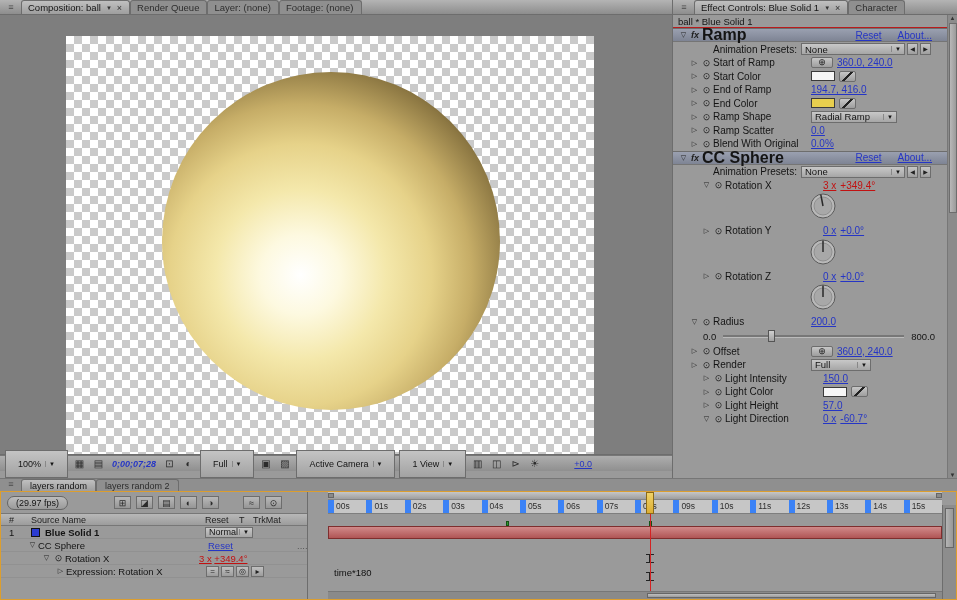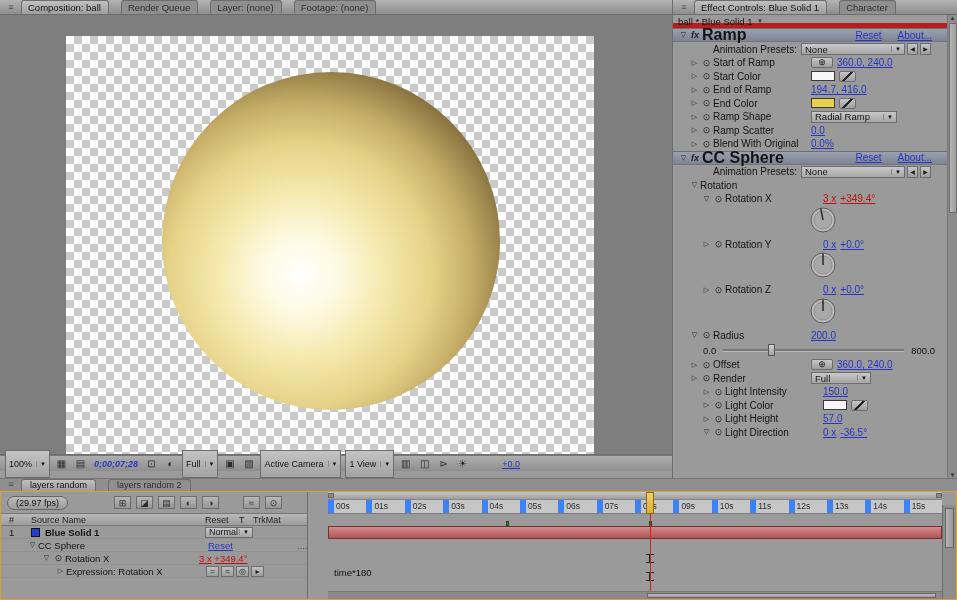--- a/index.html
+++ b/index.html
@@ -4,51 +4,51 @@
 <style>
   * { margin:0; padding:0; box-sizing:border-box; }
   html,body { width:957px; height:600px; overflow:hidden; }
   #app{ position:relative; width:957px; height:600px; background:#9a9a9a;
         font-family:"Liberation Sans",sans-serif; font-size:10px; color:#141414; }
 
   
   .tabbar{ height:15px; background:linear-gradient(#b4b4b4,#8d8d8d); border-bottom:1px solid #6d6d6d;
            display:flex; align-items:flex-end; padding-left:3px; }
   .grip{ width:14px; height:12px; margin:0 3px 1px 1px; color:#4a4a4a; font-size:9px; line-height:12px; text-align:center; }
-  .tab{ height:14px; padding:1px 7px 1px 6px; margin-right:12px; border:1px solid #6d6d6d; border-bottom:none;
-        border-radius:3px 3px 0 0; display:flex; align-items:center; gap:5px; font-size:9.5px; white-space:nowrap;flex-direction:column; }
+  .tab{ height:14px; padding:1px 7px 1px 6px; margin-right:0; border:1px solid #6d6d6d; border-bottom:none;
+        border-radius:3px 3px 0 0; display:flex; align-items:center; gap:5px; font-size:9.5px; white-space:nowrap; }
   .tab.active{ background:linear-gradient(#c0c0c0,#9e9e9e); }
   .tab.inactive{ background:#8f8f8f; color:#2e2e2e; }
   .tab .dd-arrow{ font-size:6px; color:#333; }
   .tab .close{ font-size:9px; color:#333; }
 
   
   #comp-panel{ position:absolute; left:0; top:0; width:672px; height:478px; }
   #viewport{ position:absolute; left:0; top:15px; width:672px; height:440px; background:#7e7e7e;
              border-bottom:1px solid #6d6d6d; }
   #checker{ position:absolute; left:66px; top:21px; width:528px; height:418px; background-color:#ffffff;
             background-image:conic-gradient(#cacaca 25%,#ffffff 0 50%,#cacaca 0 75%,#ffffff 0);
             background-size:16px 16px; }
   #sphere{ position:absolute; left:96px; top:36px; width:338px; height:338px; border-radius:50%;
            background:radial-gradient(circle at 41% 60%, #ffffff 0%, #fdf9e0 14%, #f4e8ab 30%,
                        #e6d289 46%, #c6ad67 60%, #8d7843 74%, #41351d 89%, #0e0b05 100%); }
   #comp-toolbar{ position:absolute; left:0; top:455px; width:672px; height:16px;
                  background:linear-gradient(#aeaeae,#8f8f8f); border-top:1px solid #777;
                  display:flex; align-items:center; gap:4px; padding:0 5px; font-size:9px; }
   .mini-dd{ height:28px; display:flex; align-items:center; gap:4px; background:linear-gradient(#c4c4c4,#a2a2a2);
-            border:1px solid #6d6d6d; padding:0 3px; white-space:nowrap; }
+            border:1px solid #6d6d6d; padding:0 12px; white-space:nowrap; }
   .mini-dd .dd-arrow{ font-size:6px; border-left:1px solid #888; padding-left:3px; }
   .tbico{ width:15px; height:13px; display:flex; align-items:center; justify-content:center;
           color:#2c2c2c; font-size:10px; }
   .timecode{ color:#2535c5; font-weight:bold; font-style:italic; padding:0 2px; }
   .blueval{ color:#2535c5; text-decoration:underline;margin-left:28px; }
 
   
   #fx-panel{ position:absolute; left:672px; top:0; width:285px; height:478px; border-left:1px solid #6d6d6d; background:#9a9a9a; }
-  #fx-breadcrumb{ height:13px; padding:1px 5px; font-size:9.5px; border-bottom:5px solid #b91c1c; }
+  #fx-breadcrumb{ height:13px; padding:1px 5px; font-size:9.5px; border-bottom:1px solid #b91c1c; }
   #fx-rows{ position:absolute; left:0; top:28px; right:10px; bottom:0; }
   #fx-scroll{ position:absolute; right:0; top:15px; width:10px; bottom:0; background:#8b8b8b; border-left:1px solid #777;
               display:flex; flex-direction:column; align-items:center; font-size:6px; color:#333; }
   #fx-scroll .thumb{ width:8px; height:190px; background:linear-gradient(90deg,#b8b8b8,#9a9a9a); border:1px solid #6d6d6d; margin-top:2px; }
 
   .fxhead{ height:14px; background:linear-gradient(#9aa0b0,#7e8494); display:flex; align-items:center;
            padding:0 5px; border-top:1px solid #6d6d6d; border-bottom:1px solid #757575; }
   .fxhead .tw{ margin-right:2px; }
   .fx-badge{ font-style:italic; font-weight:bold; font-size:9px; margin-right:3px; color:#222; }
   .fxhead b{ font-size:16px; }
@@ -291,24 +291,20 @@
       <div class="presets-row">
         <span class="plabel">Animation Presets:</span>
         <div class="dd">
           <span>None</span>
           <span class="dd-arrow">▼</span>
         </div>
         <span class="navbtn">◀</span>
         <span class="navbtn">▶</span>
       </div>
 
-      <div class="fxrow grouprow">
-        <span class="tw">▽</span>
-        <span class="flabel">Rotation</span>
-      </div>
 
       <div class="fxrow ind-rot" style="padding-left:28px;">
         <span class="tw">▽</span>
         <span class="stopw">⊙</span>
         <span class="flabel">Rotation X</span>
         <span class="redval">3 x</span>
         <span style="width:4px"></span>
         <span class="redval">+349.4°</span>
       </div>
       <div class="dialrow">
@@ -400,21 +396,21 @@
         <span class="stopw">⊙</span>
         <span class="flabel">Light Height</span>
         <span class="fval">57.0</span>
       </div>
       <div class="fxrow" style="padding-left:28px;">
         <span class="tw">▽</span>
         <span class="stopw">⊙</span>
         <span class="flabel">Light Direction</span>
         <span class="fval">0 x</span>
         <span style="width:4px"></span>
-        <span class="fval">-36.5°</span>
+        <span class="fval">-60.7°</span>
       </div>
     </div>
 
     <div id="fx-scroll">
       <span>▲</span>
       <div class="thumb"></div>
       <span style="margin-top:auto">▼</span>
     </div>
   </div>
 

